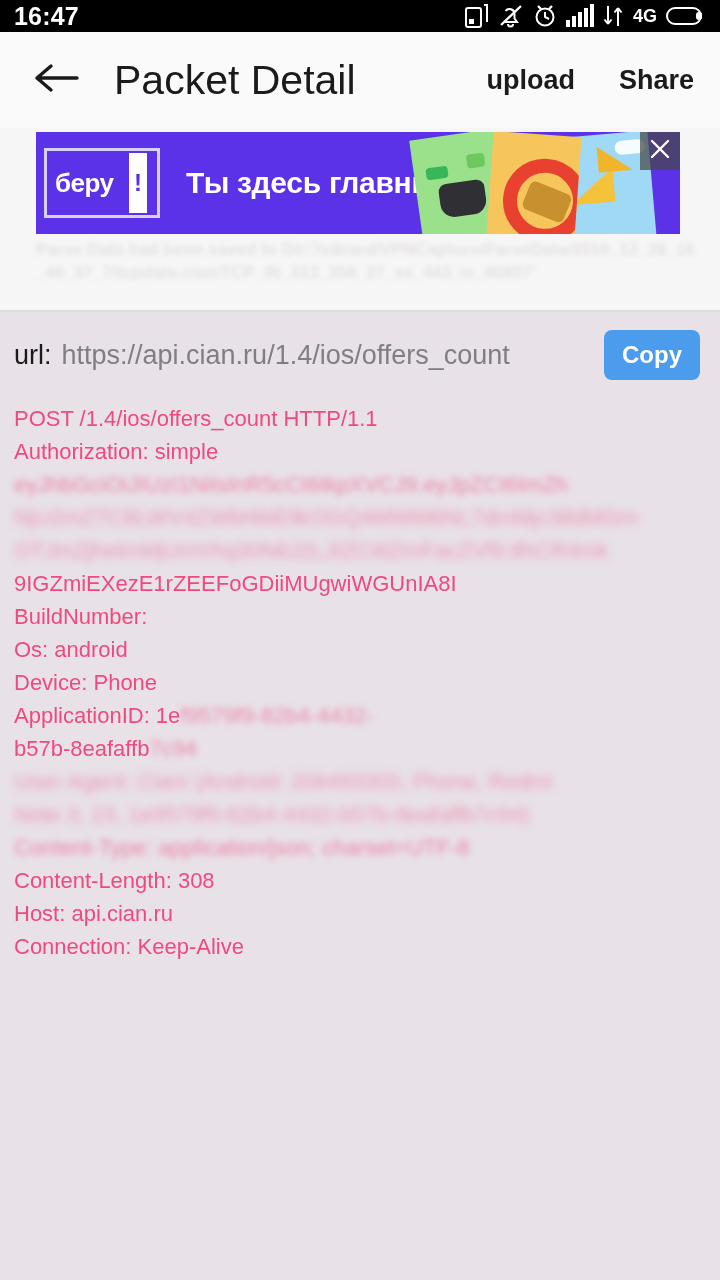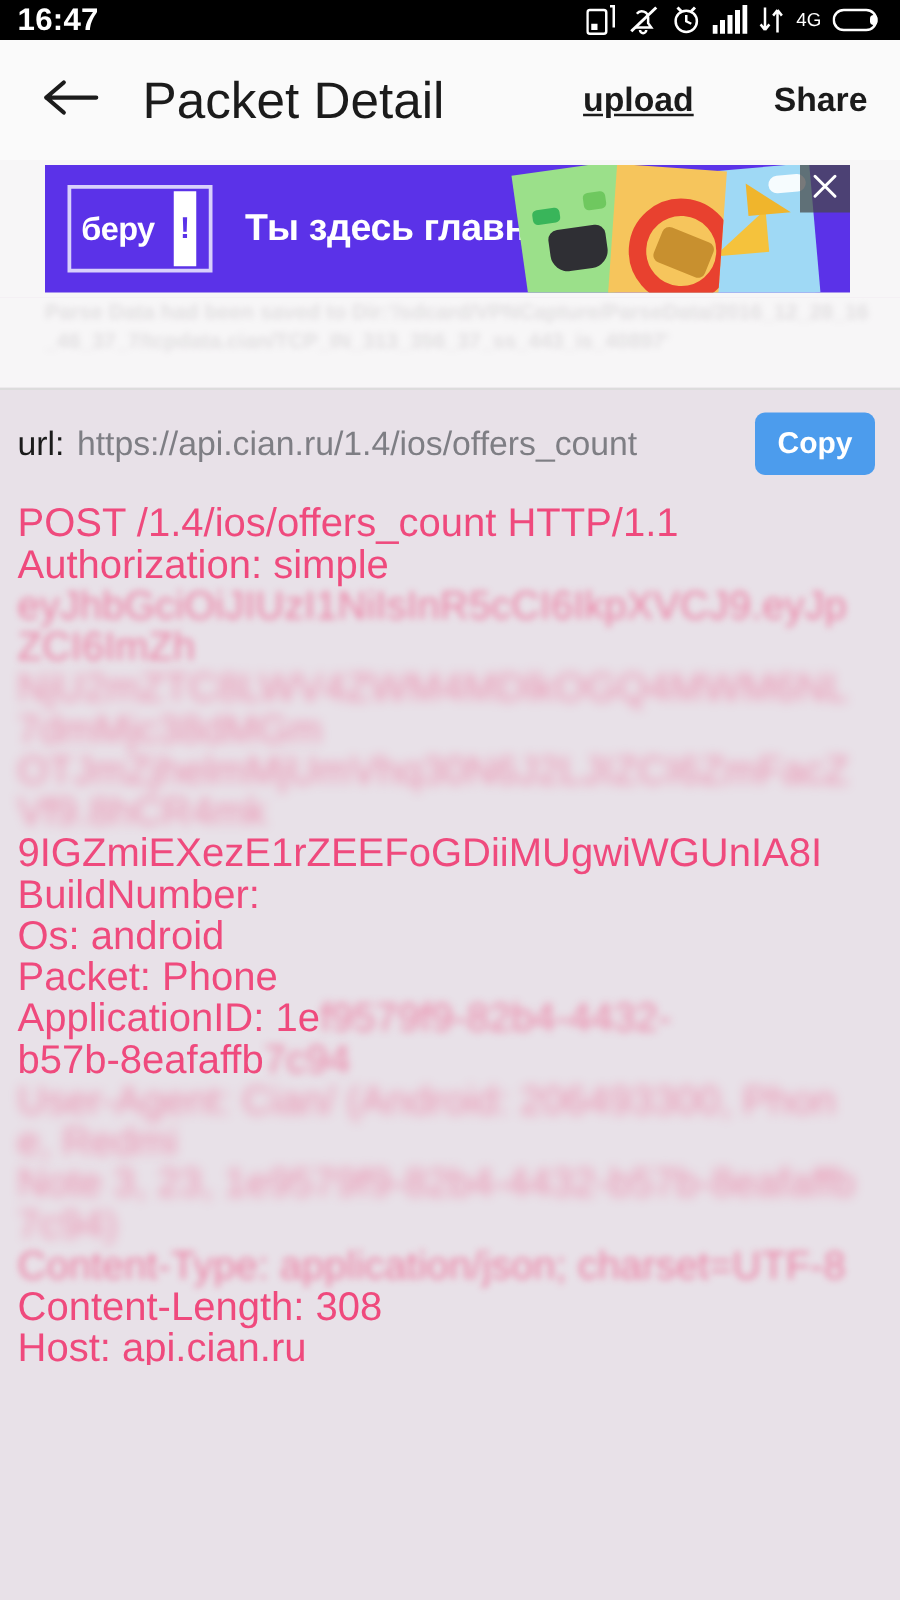--- a/index.html
+++ b/index.html
@@ -28,22 +28,22 @@
     letter-spacing: .2px;
   }
   .statusbar .spacer { flex: 1; }
   .statusbar .icons {
     display: flex;
     align-items: center;
     gap: 9px;
   }
   .statusbar .icons svg { display: block; }
   .statusbar .netlabel {
-    font-size: 15px;
-    font-weight: normal;
+    font-size: 18px;
+    font-weight: bold;
     margin-left: 1px;
   }
 
   
   .appbar {
     height: 96px;
     background: #fafafa;
     display: flex;
     align-items: center;
     padding: 0 22px 0 28px;
@@ -64,41 +64,41 @@
     white-space: nowrap;
   }
   .appbar .grow { flex: 1; }
   .appbar .action {
     font-size: 27px;
     color: #1b1b1b;
     font-weight: bold;
     padding: 8px 4px;
     white-space: nowrap;
   }
-  .appbar .action.first { margin-right: 56px; text-decoration: underline; }
+  .appbar .action.first { margin-right: 36px; }
 
   
   .adwrap {
     height: 110px;
     background: #f7f6f7;
     padding: 4px 40px 4px 36px;
     box-sizing: border-box;
     position: relative;
   }
   .ad {
     position: relative;
     width: 100%;
     height: 100%;
     background: #5b32e8;
     overflow: hidden;
     display: flex;
     align-items: center;
   }
   .ad .logobox {
-    margin-left: 18px;
+    margin-left: 8px;
     width: 116px;
     height: 70px;
     border: 3px solid #d8d0fb;
     box-sizing: border-box;
     display: flex;
     align-items: center;
     position: relative;
     flex: none;
   }
   .ad .logobox .word {
@@ -258,21 +258,21 @@
     font-family: "Liberation Sans", sans-serif;
   }
   .section-title {
     font-size: 27px;
     color: #1b1b1b;
     padding: 16px 0 0 14px;
   }
   .headblock {
     padding: 22px 27px 0 14px;
     color: #ef4a7d;
-    font-size: 32px;
+    font-size: 22px;
     line-height: 33px;
     word-break: break-all;
   }
   .headblock .ln { white-space: pre-wrap; }
   .blur-2 { filter: blur(3.0px); opacity: .62; }
   .blur-3 { filter: blur(4.2px); opacity: .5; }
   .inline-blur {
     filter: blur(3.4px);
     opacity: .6;
   }
@@ -393,21 +393,21 @@
 
   <div class="headblock">
       <div class="ln">POST /1.4/ios/offers_count HTTP/1.1</div>
       <div class="ln">Authorization: simple</div>
       <div class="ln blur-2">eyJhbGciOiJIUzI1NiIsInR5cCI6IkpXVCJ9.eyJpZCI6ImZh</div>
       <div class="ln blur-3">NjU2mZTC8LWV4ZWM4MDlkOGQ4MWM6NL7dmMjc38dMGm</div>
       <div class="ln blur-3">OTJmZjhelmMjUmVhq30N6J2LJIZCI6ZmFacZVf9.8hCR4mk</div>
       <div class="ln">9IGZmiEXezE1rZEEFoGDiiMUgwiWGUnIA8I</div>
       <div class="ln">BuildNumber:</div>
       <div class="ln">Os: android</div>
-      <div class="ln">Packet: Phone</div>
+      <div class="ln">Device: Phone</div>
       <div class="ln">ApplicationID: 1e<span class="inline-blur">f9579f9-82b4-4432-</span></div>
       <div class="ln">b57b-8eafaffb<span class="inline-blur">7c94</span></div>
       <div class="ln blur-3">User-Agent: Cian/ (Android: 206493300, Phone, Redmi</div>
       <div class="ln blur-3">Note 3, 23, 1e9579f9-82b4-4432-b57b-8eafaffb7c94)</div>
       <div class="ln blur-2">Content-Type: application/json; charset=UTF-8</div>
       <div class="ln">Content-Length: 308</div>
       <div class="ln">Host: api.cian.ru</div>
       <div class="ln">Connection: Keep-Alive</div>
     </div>
 

